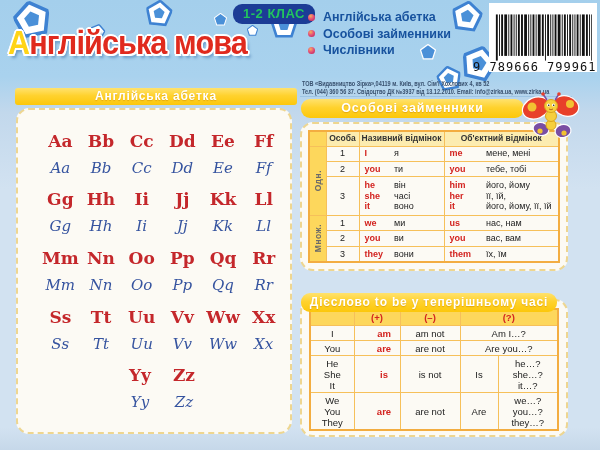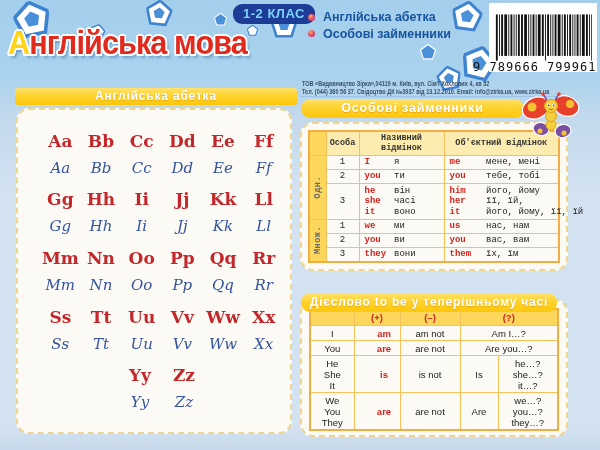--- a/index.html
+++ b/index.html
@@ -8,21 +8,21 @@
     background:linear-gradient(180deg,#a4cfec 0%,#a9d2ee 17%,#c2d8ec 25%,#d2e2f1 42%,#d2e2f1 95%,#c6d8e9 100%);}
   .pent{position:absolute;z-index:1;}
   
   .title{position:absolute;left:8px;top:23px;z-index:2;font-size:34px;font-weight:bold;
     letter-spacing:-1px;white-space:nowrap;transform:scaleX(.9);transform-origin:left top;
     color:#e02a1e;
     text-shadow:-2px 0 0 #fff,2px 0 0 #fff,0 -2px 0 #fff,0 2px 0 #fff,
       -1.5px -1.5px 0 #fff,1.5px -1.5px 0 #fff,-1.5px 1.5px 0 #fff,1.5px 1.5px 0 #fff,
       3px 4px 3px rgba(100,150,195,.9);}
   .title .first{color:#ffd416;}
-  .badge{position:absolute;left:233px;top:4px;z-index:3;background:#1c3c96;color:#7dd3fc;
+  .badge{position:absolute;left:233px;top:4px;z-index:3;background:#1c3c96;color:#22c55e;
     font-weight:bold;font-size:13px;padding:2px 10px 3px;border-radius:9px;letter-spacing:.5px;}
   
   .topics{position:absolute;left:308px;top:9px;z-index:3;}
   .topic{display:flex;align-items:center;gap:8px;height:16.5px;
     font-size:12.5px;font-weight:bold;color:#17529e;}
   .dot{width:7px;height:7px;border-radius:50%;flex:0 0 auto;
     background:radial-gradient(circle at 38% 30%,#f5b05a 0%,#e4527a 45%,#b81d4f 100%);}
   
   .barcode-box{position:absolute;left:489px;top:3px;width:108px;height:69px;background:#fff;z-index:4;
     display:flex;flex-direction:column;align-items:center;justify-content:flex-end;padding-bottom:1px;box-sizing:border-box;}
@@ -45,21 +45,21 @@
     justify-content:space-evenly;padding:8px 6px;}
   .alpha-pair{display:flex;flex-direction:column;gap:8px;margin-left:16px;}
   .alpha-line{display:flex;justify-content:center;}
   .alpha-line span{width:44px;text-align:center;}
   .alpha-line.print span{font-family:"DejaVu Serif",serif;font-weight:bold;font-size:17px;color:#c4272b;}
   .alpha-line.cursive span{font-family:"DejaVu Serif",serif;font-style:italic;font-size:15px;color:#35539f;}
   .pron-panel{left:300px;top:122px;width:268px;height:149px;padding:6px;}
   .tobe-panel{left:300px;top:299px;width:268px;height:138px;padding:7px;}
   
   table{border-collapse:collapse;width:100%;height:100%;table-layout:fixed;}
-  .pron-table{border:2px solid #f3ad41;font-size:9px;color:#222;font-family:Liberation Mono, monospace;}
+  .pron-table{border:2px solid #f3ad41;font-size:9px;color:#222;}
   .pron-table th{background:#fcecb0;font-weight:bold;font-size:8.5px;color:#333;
     line-height:9.5px;padding:2px 0;}
   .pron-table th.grp-h{background:#fdd75c;}
   .pron-table td{border-top:1px solid #f6c05a;padding:1px 2px;line-height:10.5px;vertical-align:middle;}
   .pron-table .vline{border-left:1px solid #f6c05a;}
   .grp-cell{background:#fdd75c;border-top:1px solid #f6c05a;}
   .vlabel{writing-mode:vertical-rl;transform:rotate(180deg);font-size:8.5px;font-weight:bold;
     color:#6a6a6a;margin:0 auto;letter-spacing:.5px;}
   td.num{text-align:center;}
   td.en{color:#d3231f;font-weight:bold;padding-left:5px;}
@@ -119,20 +119,24 @@
   <div class="badge">1-2 КЛАС</div>
 
   <div class="topics">
       <div class="topic">
         <span class="dot"></span>
         <span>Англійська абетка</span>
       </div>
       <div class="topic">
         <span class="dot"></span>
         <span>Особові займенники</span>
+      </div>
+      <div class="topic">
+        <span class="dot"></span>
+        <span>Числівники</span>
       </div>
     </div>
 
   <div class="barcode-box">
     <svg width="98" height="50" viewBox="0 0 104 50" id="barcode-svg">
         <rect x="2" y="0" width="2" height="49" fill="#111"></rect>
         <rect x="5.3" y="0" width="1" height="44" fill="#111"></rect>
         <rect x="7.6" y="0" width="2" height="44" fill="#111"></rect>
         <rect x="10.899999999999999" y="0" width="3" height="44" fill="#111"></rect>
         <rect x="15.2" y="0" width="1" height="44" fill="#111"></rect>

